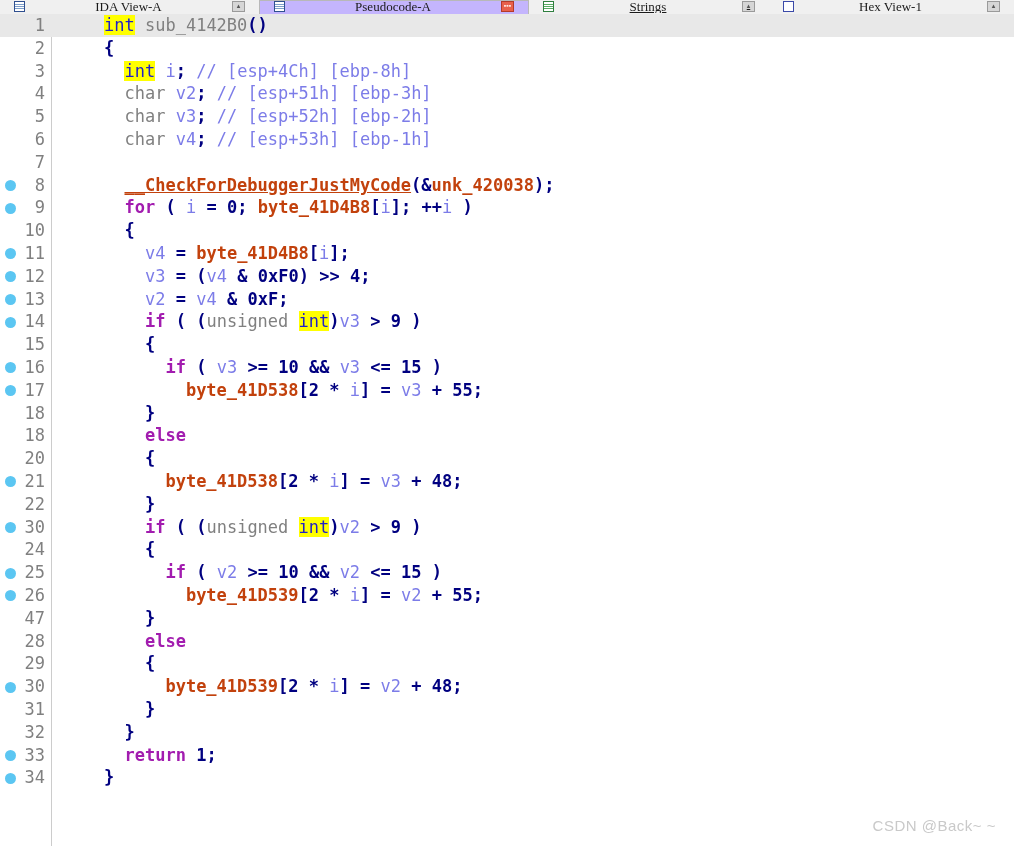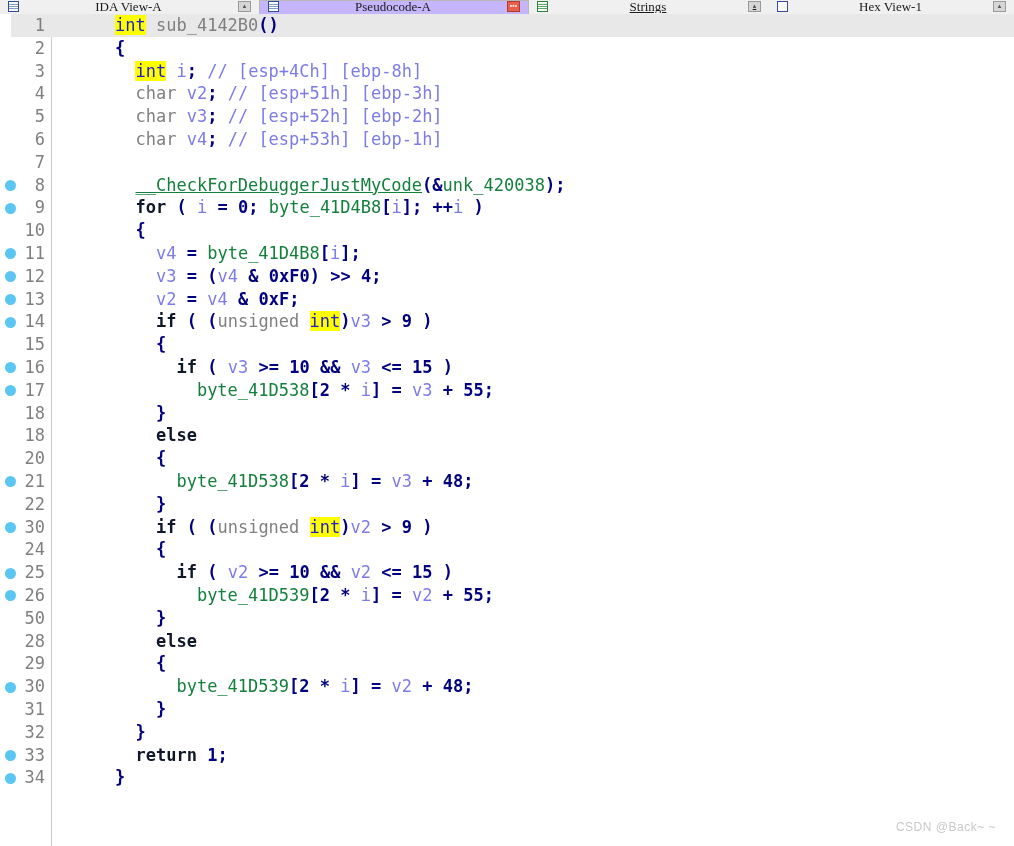--- a/index.html
+++ b/index.html
@@ -20,21 +20,21 @@
     overflow:hidden;
   }
   .tab{
     position:relative;
     height:14px;
     display:flex;align-items:center;
     box-sizing:border-box;
     background:#f0f0f0;
     font-family:"Liberation Serif","DejaVu Serif",serif;
     font-size:13px;color:#1a1a1a;
-    padding:0 8px;
+    padding:0 14px;
     white-space:nowrap;
   }
   .tab.active{
     background:#c4b5fd;
     border-left:1px solid #b8b8b8;
     border-right:1px solid #b8b8b8;
     border-top:1px solid #b8b8b8;
   }
   .tab .tab-title{
     flex:1;text-align:center;
@@ -86,21 +86,21 @@
   #editor{
     position:absolute;left:0;top:14px;width:1014px;height:832px;
     background:#ffffff;
   }
   #gutter{
     position:absolute;left:0;top:0;width:51px;height:832px;
     background:#ffffff;
     border-right:1px solid #cccccc;
   }
   #code{
-    position:absolute;left:63px;top:0;right:0;height:832px;
+    position:absolute;left:52px;top:0;right:0;height:832px;
   }
   .row{
     position:relative;
     height:22.8px;
   }
   
   .row.current .rowbg{
     position:absolute;left:-52px;top:0;width:1014px;height:22.8px;
     background:#e8e8e8;
     z-index:0;
@@ -123,32 +123,32 @@
     font-size:17px;line-height:22.8px;
     white-space:pre;
     color:#000080;
     z-index:1;
   }
 
   
   .k-hl   {background:#ffff00;color:#2020c8;}   
   .k-gray {color:#808080;}                       
   .var    {color:#7c7ce8;}                       
-  .name   {color:#15803d;font-weight:normal;}      
-  .kw     {color:#0f172a;font-weight:bold;}      
+  .name   {color:#c2410c;font-weight:bold;}      
+  .kw     {color:#a21caf;font-weight:bold;}      
   .punct  {color:#000080;font-weight:bold;}
   .num    {color:#000080;font-weight:bold;}
   .cmt    {color:#7c7ce8;}
   .ul     {text-decoration:underline;}
 
   
   #watermark{
     position:absolute;right:18px;bottom:12px;
     font-family:"Liberation Sans","DejaVu Sans",sans-serif;
-    font-size:12px;color:#c9c9c9;
+    font-size:15px;color:#c9c9c9;
     letter-spacing:.5px;
     user-select:none;
   }
 </style>
 </head>
 <body>
 
 <div id="tabbar">
     <div class="tab" style="width: 259px;">
       <span class="tabicon"></span>
@@ -258,21 +258,21 @@
       </div>
       <div class="row">
         <span class="dot"></span>
         <span class="lineno">25</span>
       </div>
       <div class="row">
         <span class="dot"></span>
         <span class="lineno">26</span>
       </div>
       <div class="row">
-        <span class="lineno">50</span>
+        <span class="lineno">47</span>
       </div>
       <div class="row">
         <span class="lineno">28</span>
       </div>
       <div class="row">
         <span class="lineno">29</span>
       </div>
       <div class="row">
         <span class="dot"></span>
         <span class="lineno">30</span>

